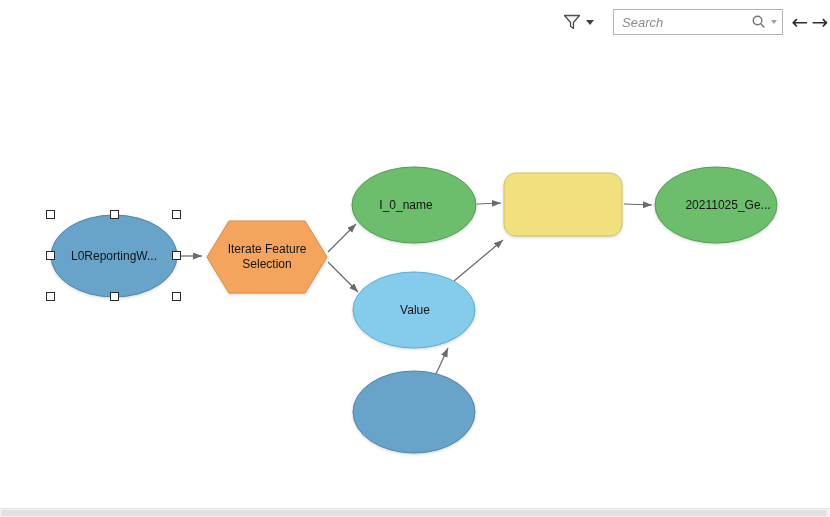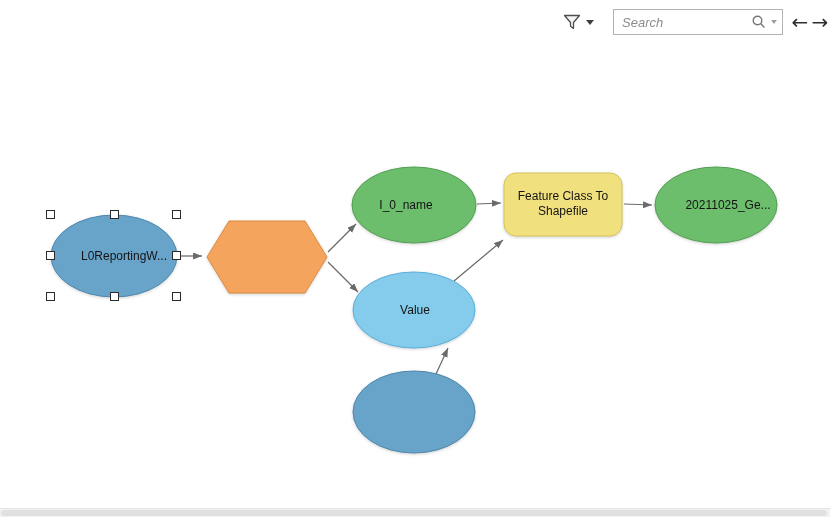--- a/index.html
+++ b/index.html
@@ -90,24 +90,24 @@
 
     <ellipse class="node" cx="114" cy="256" rx="63" ry="41" stroke-width="1" fill="#68A4C9" stroke="#4C87AC"></ellipse>
     <polygon class="node" points="207,257 229,221 305,221 327,257 305,293 229,293" stroke-width="1" fill="#F4A45C" stroke="#DD8A3E"></polygon>
     <ellipse class="node" cx="414" cy="205" rx="62" ry="38" stroke-width="1" fill="#6CBE6C" stroke="#4E9E50"></ellipse>
     <ellipse class="node" cx="414" cy="310" rx="61" ry="38" stroke-width="1" fill="#85CBEC" stroke="#56AEDB"></ellipse>
     <rect class="node" x="504" y="173" width="118" height="63" rx="12" ry="12" stroke-width="1" fill="#F1E07E" stroke="#D6C35C"></rect>
     <ellipse class="node" cx="716" cy="205" rx="61" ry="38" stroke-width="1" fill="#6CBE6C" stroke="#4E9E50"></ellipse>
     <ellipse class="node" cx="414" cy="412" rx="61" ry="41" stroke-width="1" fill="#68A4C9" stroke="#4C87AC"></ellipse>
   </svg>
 
-  <div class="nlabel single" style="left:64px; top:249px; width:120px;">L0ReportingW...</div>
+  <div class="nlabel single" style="left:54px; top:249px; width:120px;">L0ReportingW...</div>
+  <div class="nlabel" style="left:212px; top:242px; width:110px;">Iterate Feature Selection</div>
   <div class="nlabel single" style="left:354px; top:198px; width:104px;">I_0_name</div>
   <div class="nlabel single" style="left:365px; top:303px; width:100px;">Value</div>
-  <div class="nlabel" style="left:506px; top:189px; width:114px;">Feature Class To Shapefile</div>
   <div class="nlabel single" style="left:656px; top:198px; width:144px;">20211025_Ge...</div>
 
   <div class="handle" style="left:46px;  top:210px;"></div>
   <div class="handle" style="left:110px; top:210px;"></div>
   <div class="handle" style="left:172px; top:210px;"></div>
   <div class="handle" style="left:46px;  top:251px;"></div>
   <div class="handle" style="left:172px; top:251px;"></div>
   <div class="handle" style="left:46px;  top:292px;"></div>
   <div class="handle" style="left:110px; top:292px;"></div>
   <div class="handle" style="left:172px; top:292px;"></div>

